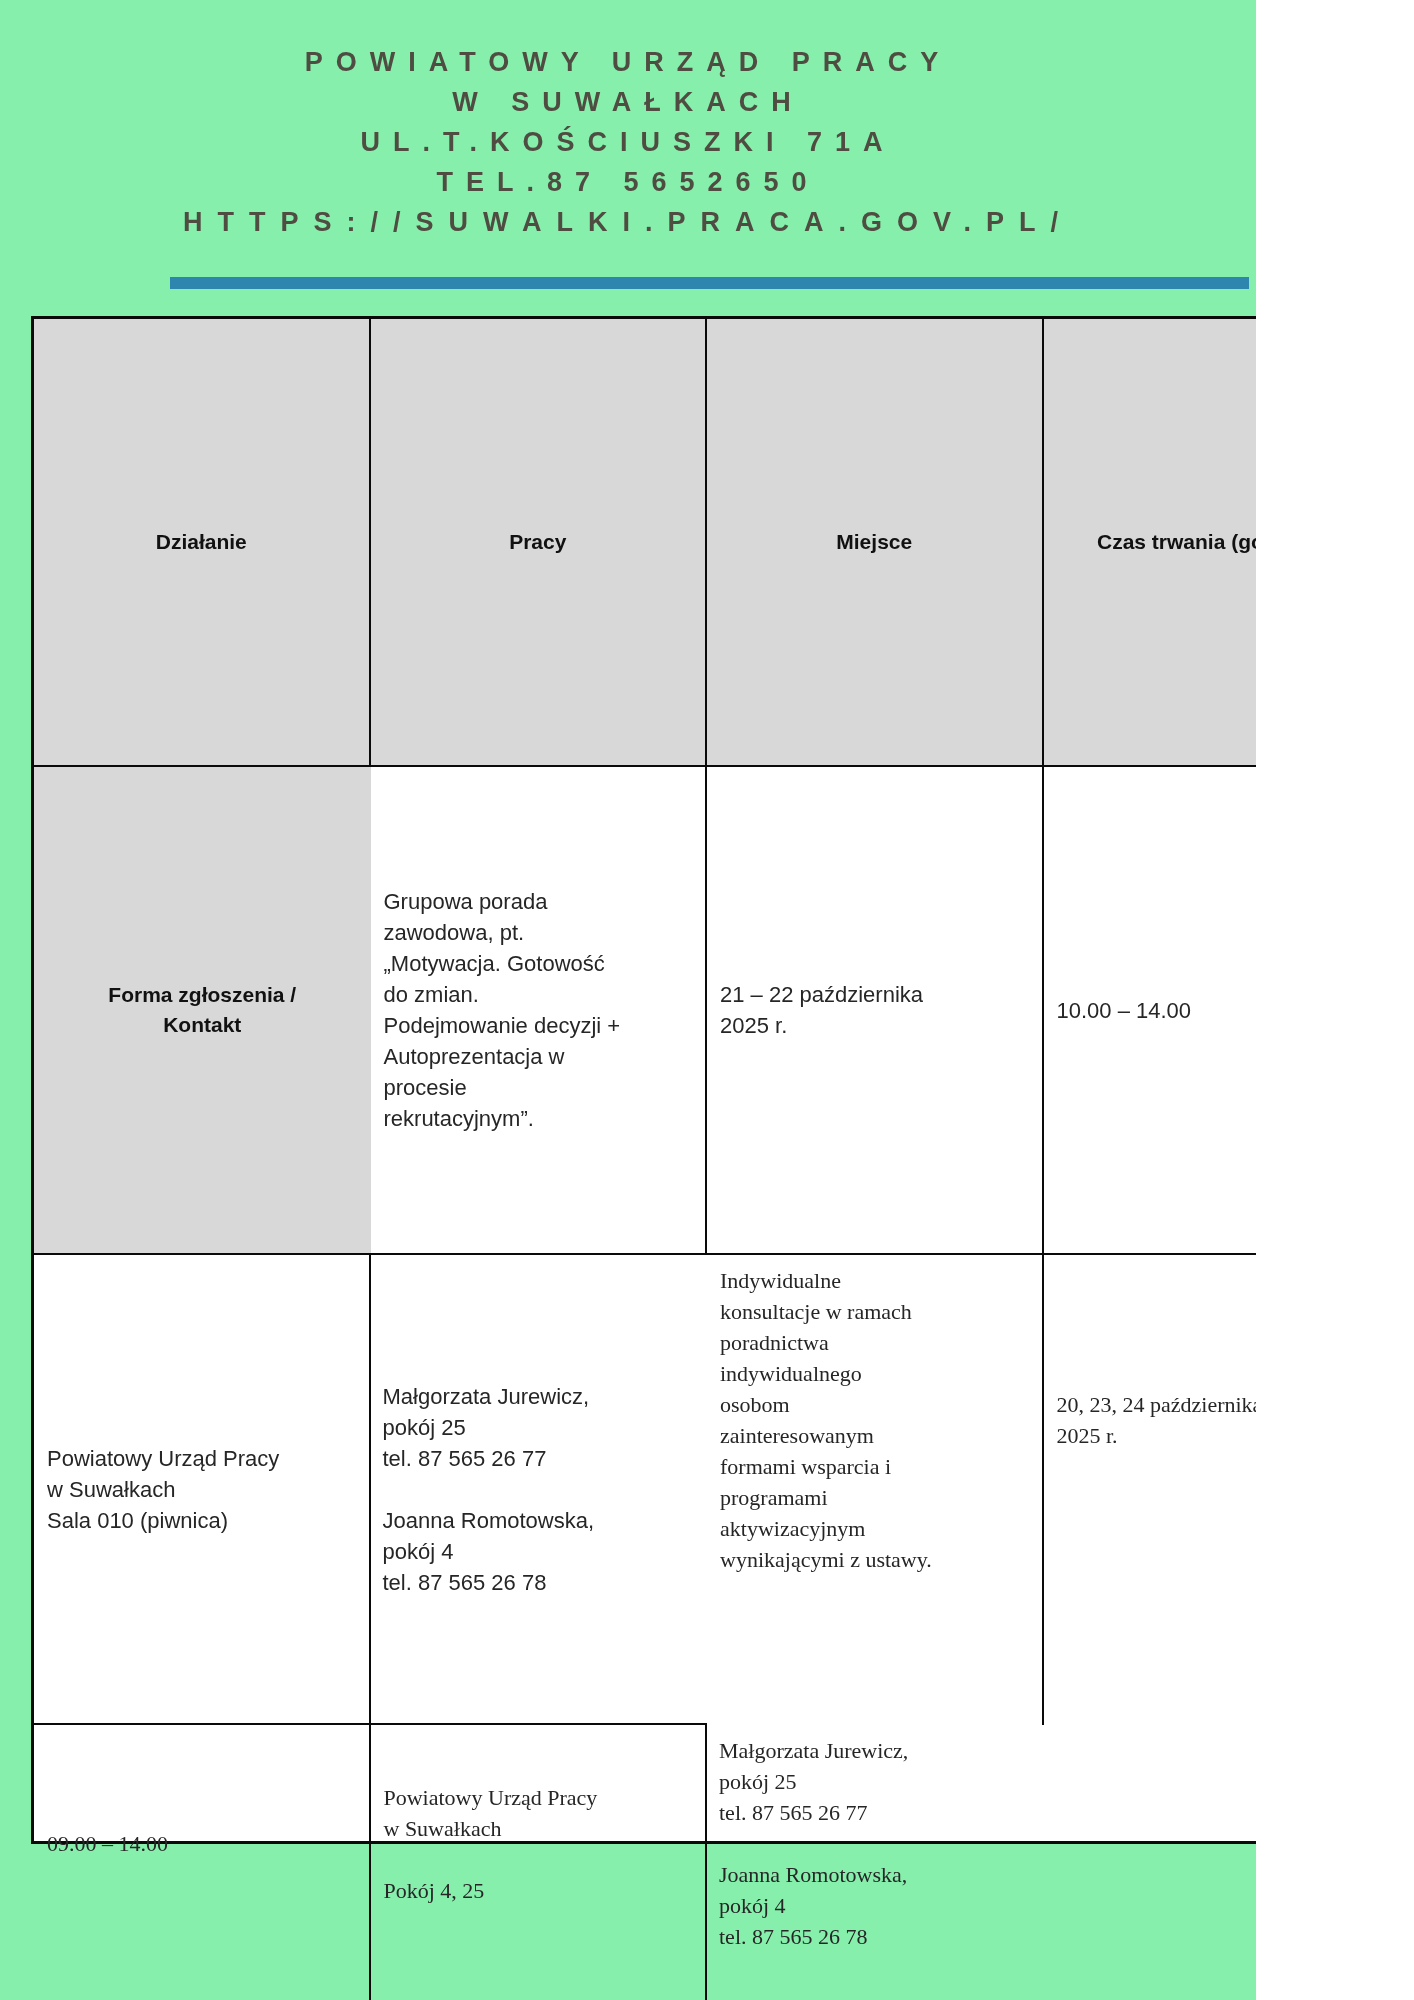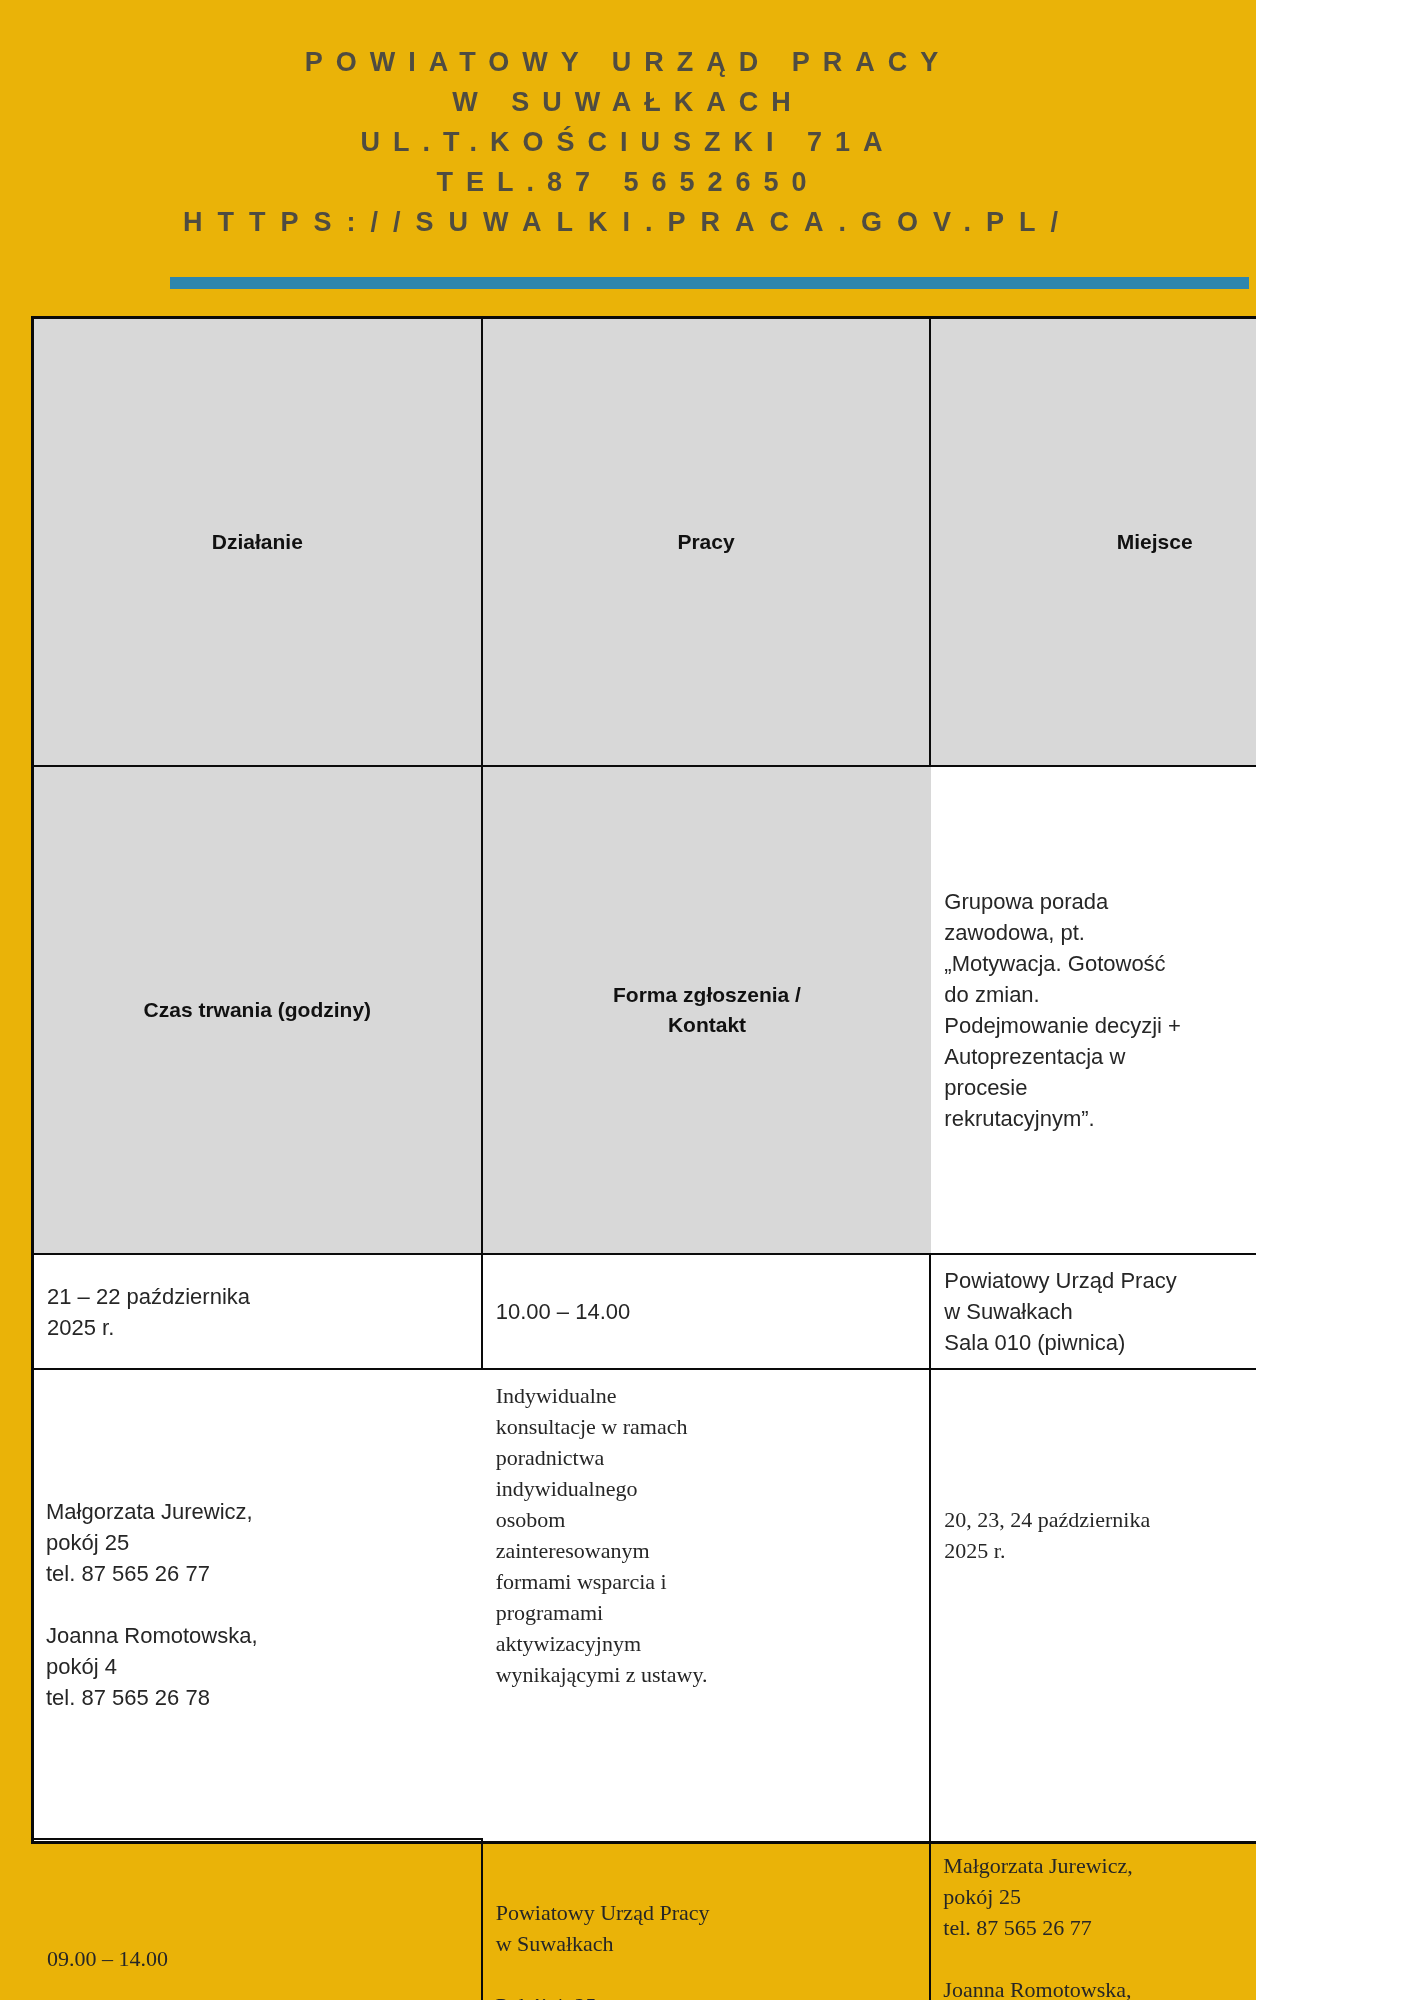--- a/index.html
+++ b/index.html
@@ -2,21 +2,21 @@
 <html><head>
 <meta charset="utf-8">
 <style>
   html, body { margin: 0; padding: 0; }
   body { font-family: "Liberation Sans", "DejaVu Sans", sans-serif; }
 
   .page {
     position: relative;
     width: 1256px;
     height: 2000px;
-    background: #eab308;
+    background: #86efac;
     overflow: hidden;
   }
 
   
   .letterhead {
     position: absolute;
     top: 42px;
     left: 0;
     width: 100%;
     text-align: center;
@@ -49,21 +49,21 @@
   .schedule-table {
     position: absolute;
     left: 31px;
     top: 316px;
     width: 1352px;
     height: 1528px;
     box-sizing: border-box;
     border: 3px solid #0a0a0a;
     background: #ffffff;
     display: grid;
-    grid-template-columns: repeat(3, 1fr);
+    grid-template-columns: repeat(4, 1fr);
     grid-template-rows: 448px 488px auto;
   }
   .cell {
     box-sizing: border-box;
     border-right: 2px solid #0a0a0a;
     border-bottom: 2px solid #0a0a0a;
     display: flex;
     align-items: center;
     justify-content: flex-start;
     padding: 10px 13px;

